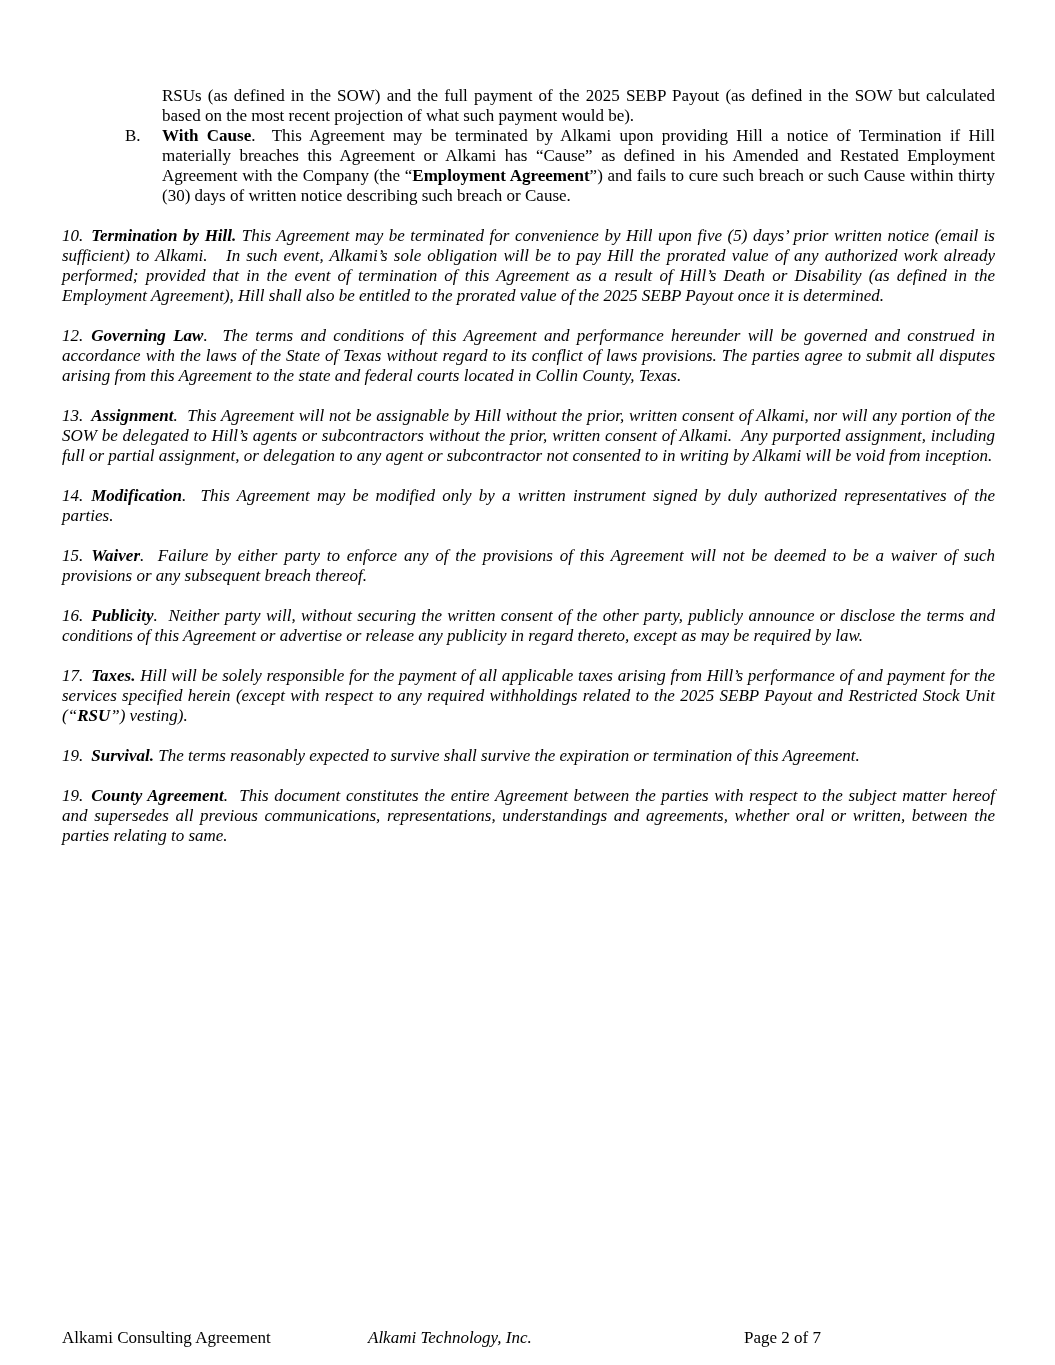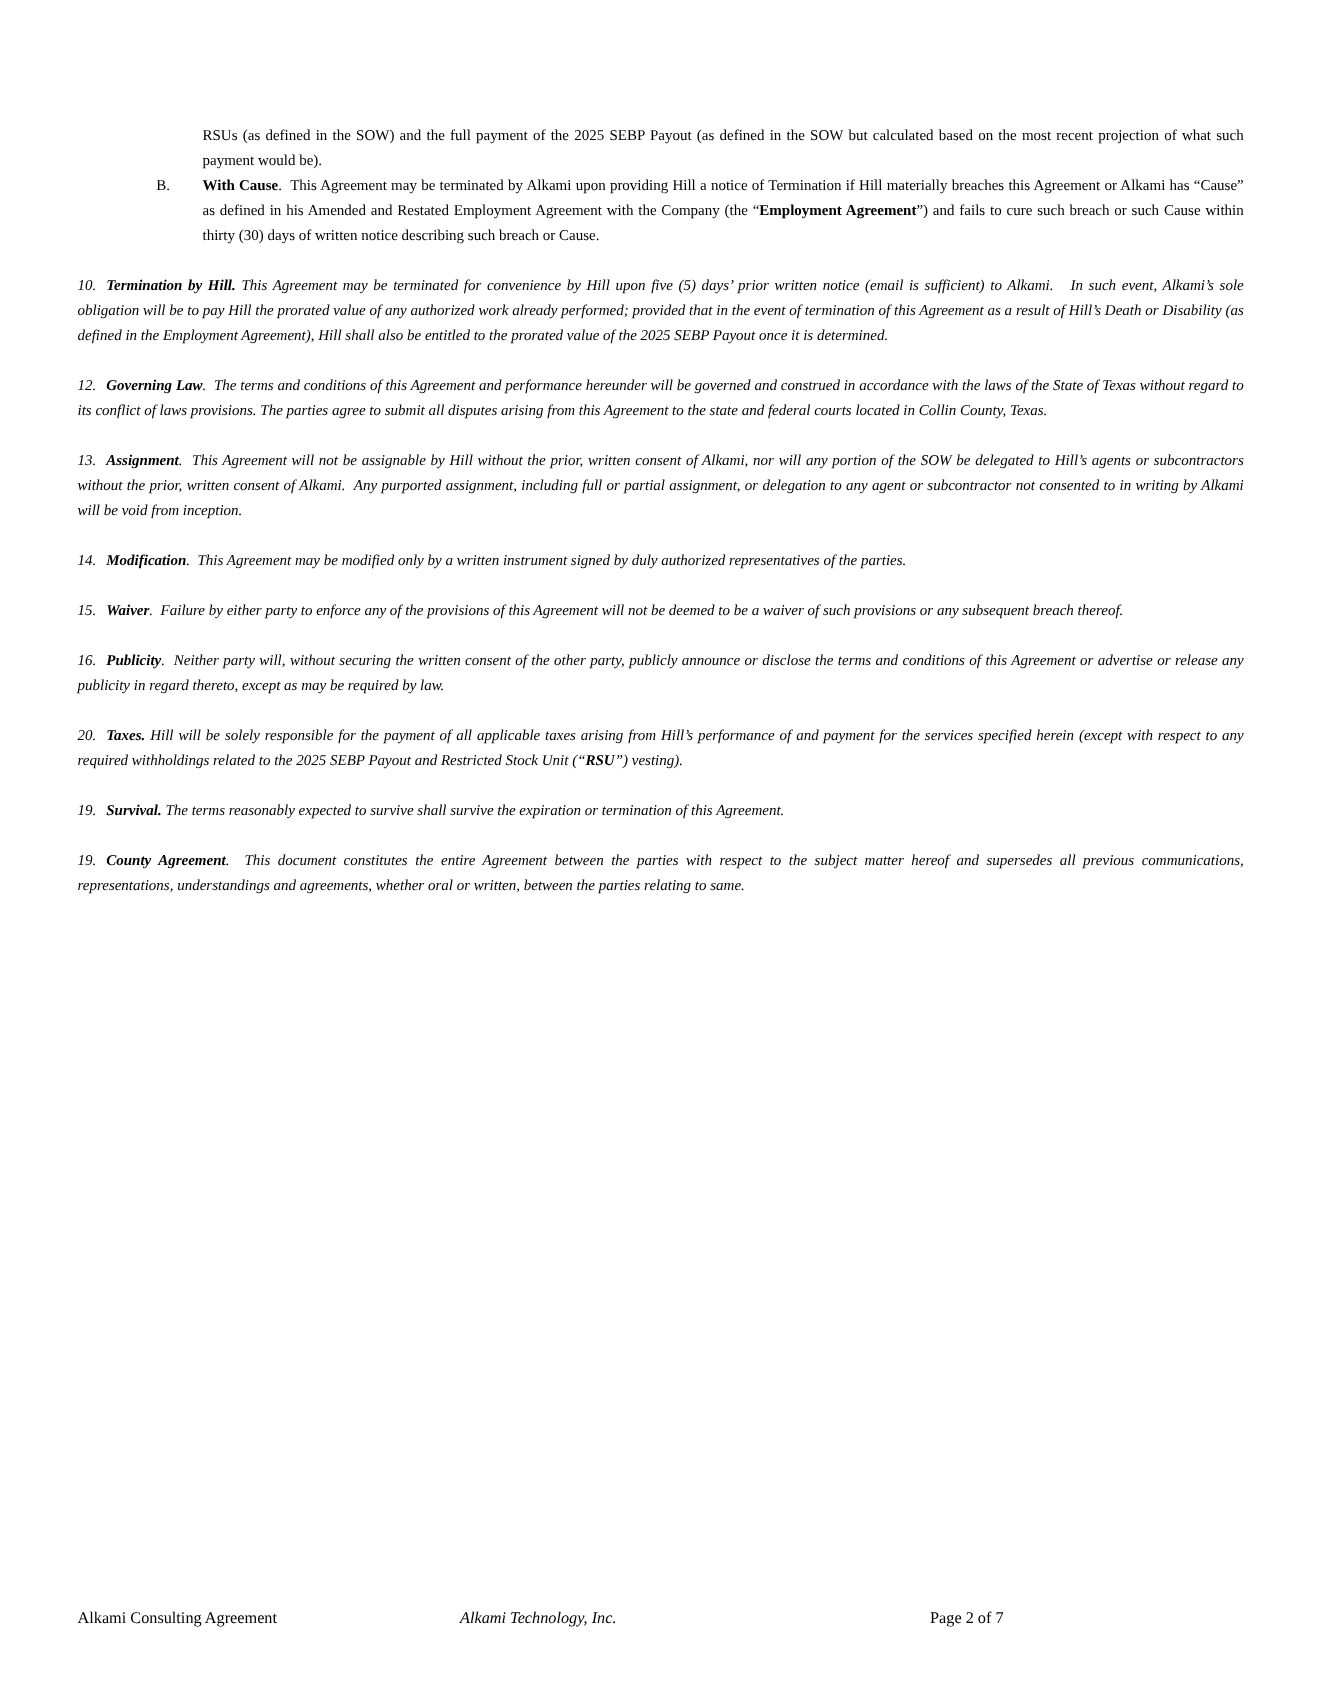--- a/index.html
+++ b/index.html
@@ -8,23 +8,23 @@
     width: 1055px;
     height: 1365px;
     background: #ffffff;
     color: #000000;
     font-family: "Liberation Serif", "DejaVu Serif", serif;
     overflow: hidden;
   }
   .content {
     position: absolute;
     left: 62px;
-    top: 98px;
+    top: 86px;
     width: 933px;
-    font-size: 12px;
+    font-size: 17px;
     line-height: 20px;
     text-align: justify;
   }
   .cont-para {
     margin: 0 0 0 100px;
   }
   .item {
     position: relative;
     margin: 0;
     padding-left: 100px;
@@ -36,24 +36,24 @@
   }
   p.section {
     margin: 20px 0 0 0;
     font-style: italic;
   }
   .num { padding-right: 8px; }
   b { font-weight: bold; }
   .footer {
     position: absolute;
     left: 62px;
-    top: 1286px;
+    top: 1330px;
     width: 933px;
     height: 20px;
-    font-size: 13px;
+    font-size: 17px;
     line-height: 16px;
   }
   .footer .f-left   { position: absolute; left: 0; }
   .footer .f-center { position: absolute; left: 306px; font-style: italic; }
   .footer .f-right  { position: absolute; left: 682px; }
 </style>
 </head>
 <body>
 
 <div class="page">
@@ -84,21 +84,21 @@
 
     <p class="section">
       <span class="num">15.</span><b>Waiver</b><span>.&nbsp; Failure by either party to enforce any of the provisions of this Agreement will not be deemed to be a waiver of such provisions or any subsequent breach thereof.</span>
     </p>
 
     <p class="section">
       <span class="num">16.</span><b>Publicity</b><span>.&nbsp; Neither party will, without securing the written consent of the other party, publicly announce or disclose the terms and conditions of this Agreement or advertise or release any publicity in regard thereto, except as may be required by law.</span>
     </p>
 
     <p class="section">
-      <span class="num">20.</span><b>Taxes.</b><span> Hill will be solely responsible for the payment of all applicable taxes arising from Hill’s performance of and payment for the services specified herein (except with respect to any required withholdings related to the 2025 SEBP Payout and Restricted Stock Unit (“<b>RSU</b>”) vesting).</span>
+      <span class="num">17.</span><b>Taxes.</b><span> Hill will be solely responsible for the payment of all applicable taxes arising from Hill’s performance of and payment for the services specified herein (except with respect to any required withholdings related to the 2025 SEBP Payout and Restricted Stock Unit (“<b>RSU</b>”) vesting).</span>
     </p>
 
     <p class="section">
       <span class="num">19.</span><b>Survival.</b><span> The terms reasonably expected to survive shall survive the expiration or termination of this Agreement.</span>
     </p>
 
     <p class="section">
       <span class="num">19.</span><b>County Agreement</b><span>.&nbsp; This document constitutes the entire Agreement between the parties with respect to the subject matter hereof and supersedes all previous communications, representations, understandings and agreements, whether oral or written, between the parties relating to same.</span>
     </p>
 

